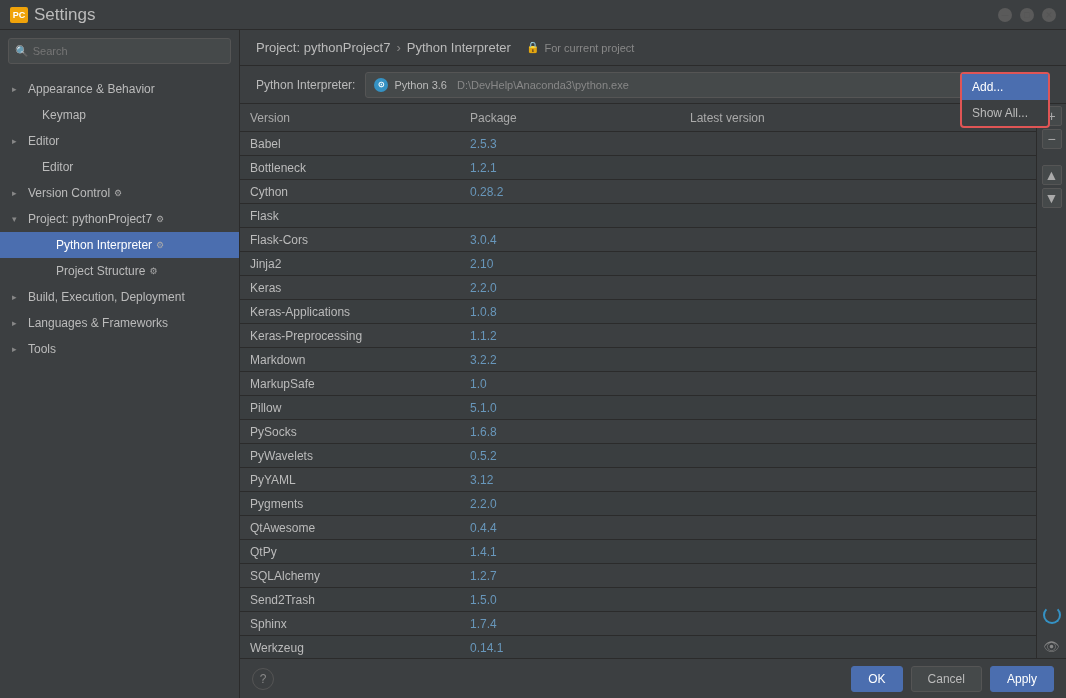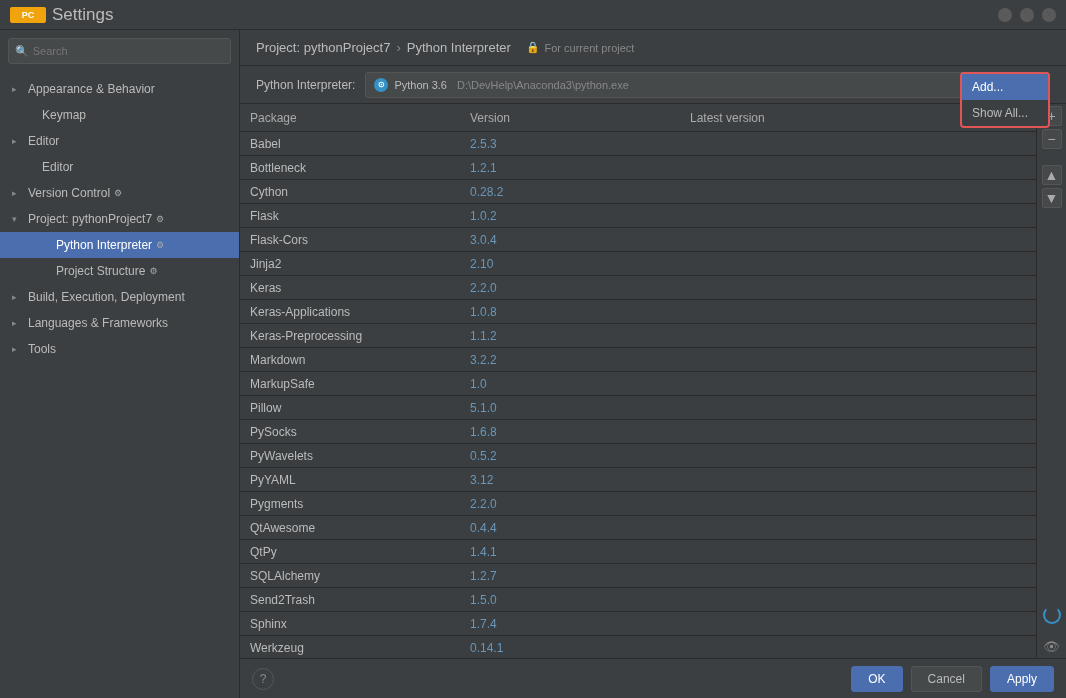--- a/index.html
+++ b/index.html
@@ -15,21 +15,21 @@
 
     .title-bar {
       background: #3c3f41;
       height: 30px;
       display: flex;
       align-items: center;
       padding: 0 10px;
       border-bottom: 1px solid #2b2b2b;
     }
     .title-bar-icon {
-      width: 36px;
+      width: 18px;
       height: 16px;
       margin-right: 6px;
       background: #f0a30a;
       border-radius: 2px;
       display: flex; align-items: center; justify-content: center;
       font-size: 9px; color: white; font-weight: bold;
     }
     .title-bar-text {
       flex: 1;
       font-size: 17px;
@@ -452,22 +452,22 @@
       <div class="interpreter-actions">
         <div class="action-item active-item">Add...</div>
         <div class="action-item">Show All...</div>
       </div>
     </div>
 
     <div class="table-container">
       <div class="table-main">
 
         <div class="table-header">
+          <div class="th col-version">Version</div>
           <div class="th col-package">Package</div>
-          <div class="th col-version">Version</div>
           <div class="th col-latest">Latest version</div>
         </div>
 
         <div class="table-body" id="table-body">
             <div class="table-row">
               <div class="td col-package">Babel</div>
               <div class="td col-version">2.5.3</div>
               <div class="td col-latest"></div>
             </div>
             <div class="table-row">
@@ -475,21 +475,20 @@
               <div class="td col-version">1.2.1</div>
               <div class="td col-latest"></div>
             </div>
             <div class="table-row">
               <div class="td col-package">Cython</div>
               <div class="td col-version">0.28.2</div>
               <div class="td col-latest"></div>
             </div>
             <div class="table-row">
               <div class="td col-package">Flask</div>
-              <div class="td col-version">1.0.2</div>
               <div class="td col-latest"></div>
             </div>
             <div class="table-row">
               <div class="td col-package">Flask-Cors</div>
               <div class="td col-version">3.0.4</div>
               <div class="td col-latest"></div>
             </div>
             <div class="table-row">
               <div class="td col-package">Jinja2</div>
               <div class="td col-version">2.10</div>

